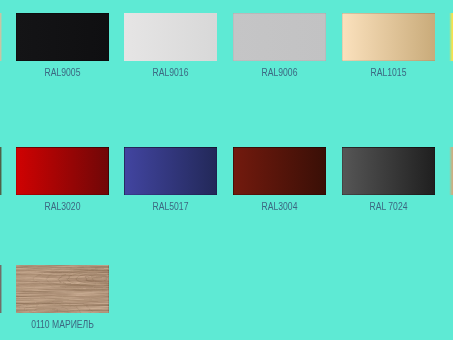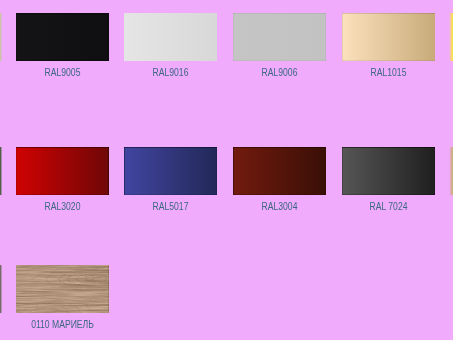--- a/index.html
+++ b/index.html
@@ -11,21 +11,21 @@
   body {
     width: 453px;
     height: 340px;
     overflow: hidden;
     font-family: "Liberation Sans", sans-serif;
   }
   #gallery {
     position: relative;
     width: 453px;
     height: 340px;
-    background: #f0abfc;
+    background: #5eead4;
   }
   .swatch {
     position: absolute;
     width: 93px;
     height: 48px;
     overflow: hidden;
   }
   .swatch .fill {
     position: absolute;
     inset: 0;

